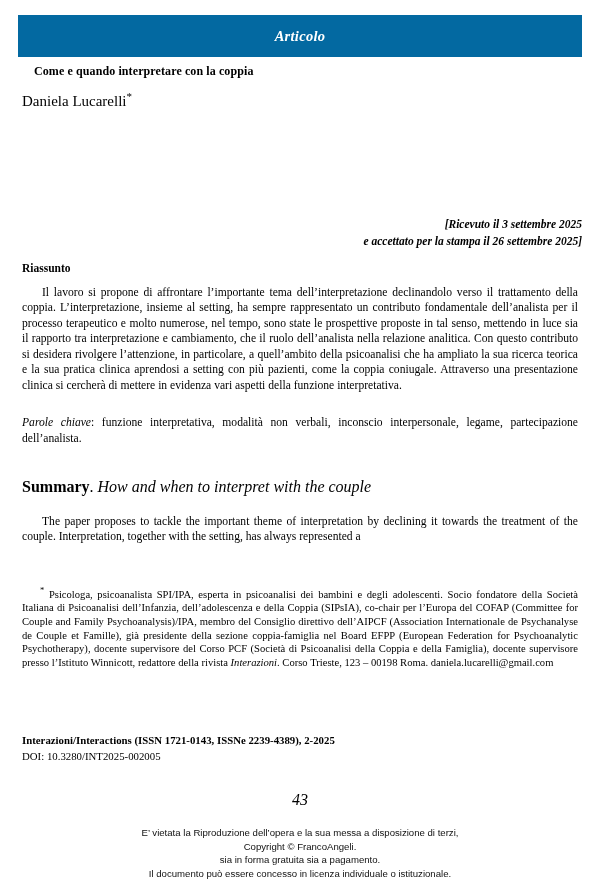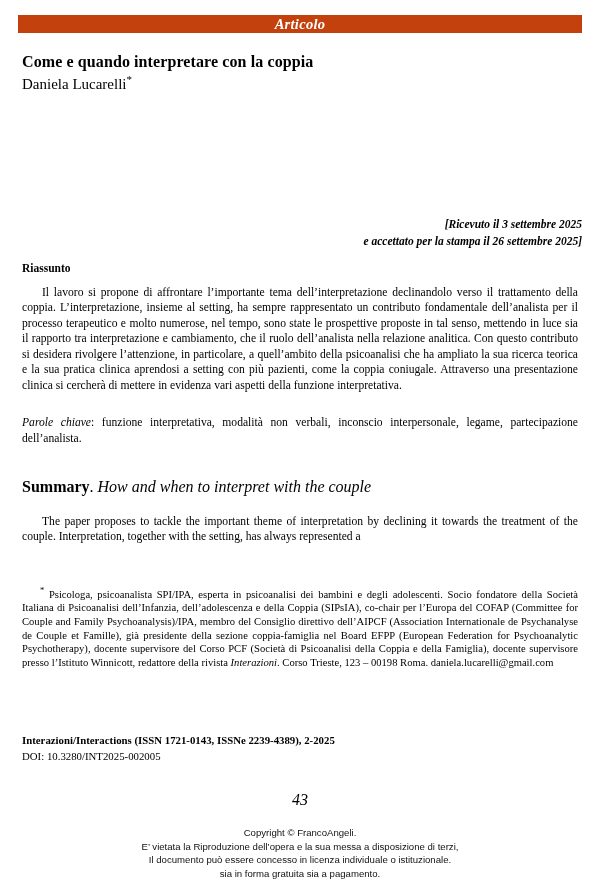--- a/index.html
+++ b/index.html
@@ -22,22 +22,22 @@
     width: 600px;
     height: 890px;
   }
 
   
   .banner {
     position: absolute;
     left: 18px;
     top: 15px;
     width: 564px;
-    height: 18px;
-    background: #c2410c;
+    height: 42px;
+    background: #0369a1;
   }
   .banner-label {
     position: absolute;
     left: 0; right: 0;
     top: 50%;
     transform: translateY(-50%);
     text-align: center;
     color: #ffffff;
     font-family: "Liberation Serif", "DejaVu Serif", serif;
     font-style: italic;
@@ -48,24 +48,24 @@
   }
 
   
   .title-block {
     position: absolute;
     left: 22px;
     top: 52px;
     width: 560px;
   }
   .article-title {
-    font-size: 16px;
+    font-size: 12px;
     font-weight: bold;
     line-height: 1.2;
-    margin: 0;
+    margin: 12px;
     letter-spacing: 0.1px;
   }
   .article-author {
     font-size: 15px;
     font-weight: normal;
     line-height: 1.25;
     margin: 2px 0 12px 0;
   }
   .author-asterisk {
     font-size: 11px;
@@ -221,19 +221,19 @@
   <div class="footnote"><span class="fn-mark">*</span><span> Psicologa, psicoanalista SPI/IPA, esperta in psicoanalisi dei bambini e degli adolescenti. Socio fondatore della Società Italiana di Psicoanalisi dell’Infanzia, dell’adolescenza e della Coppia (SIPsIA), co-chair per l’Europa del COFAP (Committee for Couple and Family Psychoanalysis)/IPA, membro del Consiglio direttivo dell’AIPCF (Association Internationale de Psychanalyse de Couple et Famille), già presidente della sezione coppia-famiglia nel Board EFPP (European Federation for Psychoanalytic Psychotherapy), docente supervisore del Corso PCF (Società di Psicoanalisi della Coppia e della Famiglia), docente supervisore presso l’Istituto Winnicott, redattore della rivista </span><i>Interazioni</i><span>. Corso Trieste, 123 – 00198 Roma. daniela.lucarelli@gmail.com</span></div>
 
   <div class="citation">
     <div class="cit-line">Interazioni/Interactions (ISSN 1721-0143, ISSNe 2239-4389), 2-2025</div>
     <div class="doi-line">DOI: 10.3280/INT2025-002005</div>
   </div>
 
   <div class="page-number">43</div>
 
   <div class="copyright">
+    <div>E’ vietata la Riproduzione dell’opera e la sua messa a disposizione di terzi,</div>
     <div>Copyright © FrancoAngeli.</div>
-    <div>E’ vietata la Riproduzione dell’opera e la sua messa a disposizione di terzi,</div>
+    <div>sia in forma gratuita sia a pagamento.</div>
     <div>Il documento può essere concesso in licenza individuale o istituzionale.</div>
-    <div>sia in forma gratuita sia a pagamento.</div>
   </div>
 
 </div>
 
 </body></html>

